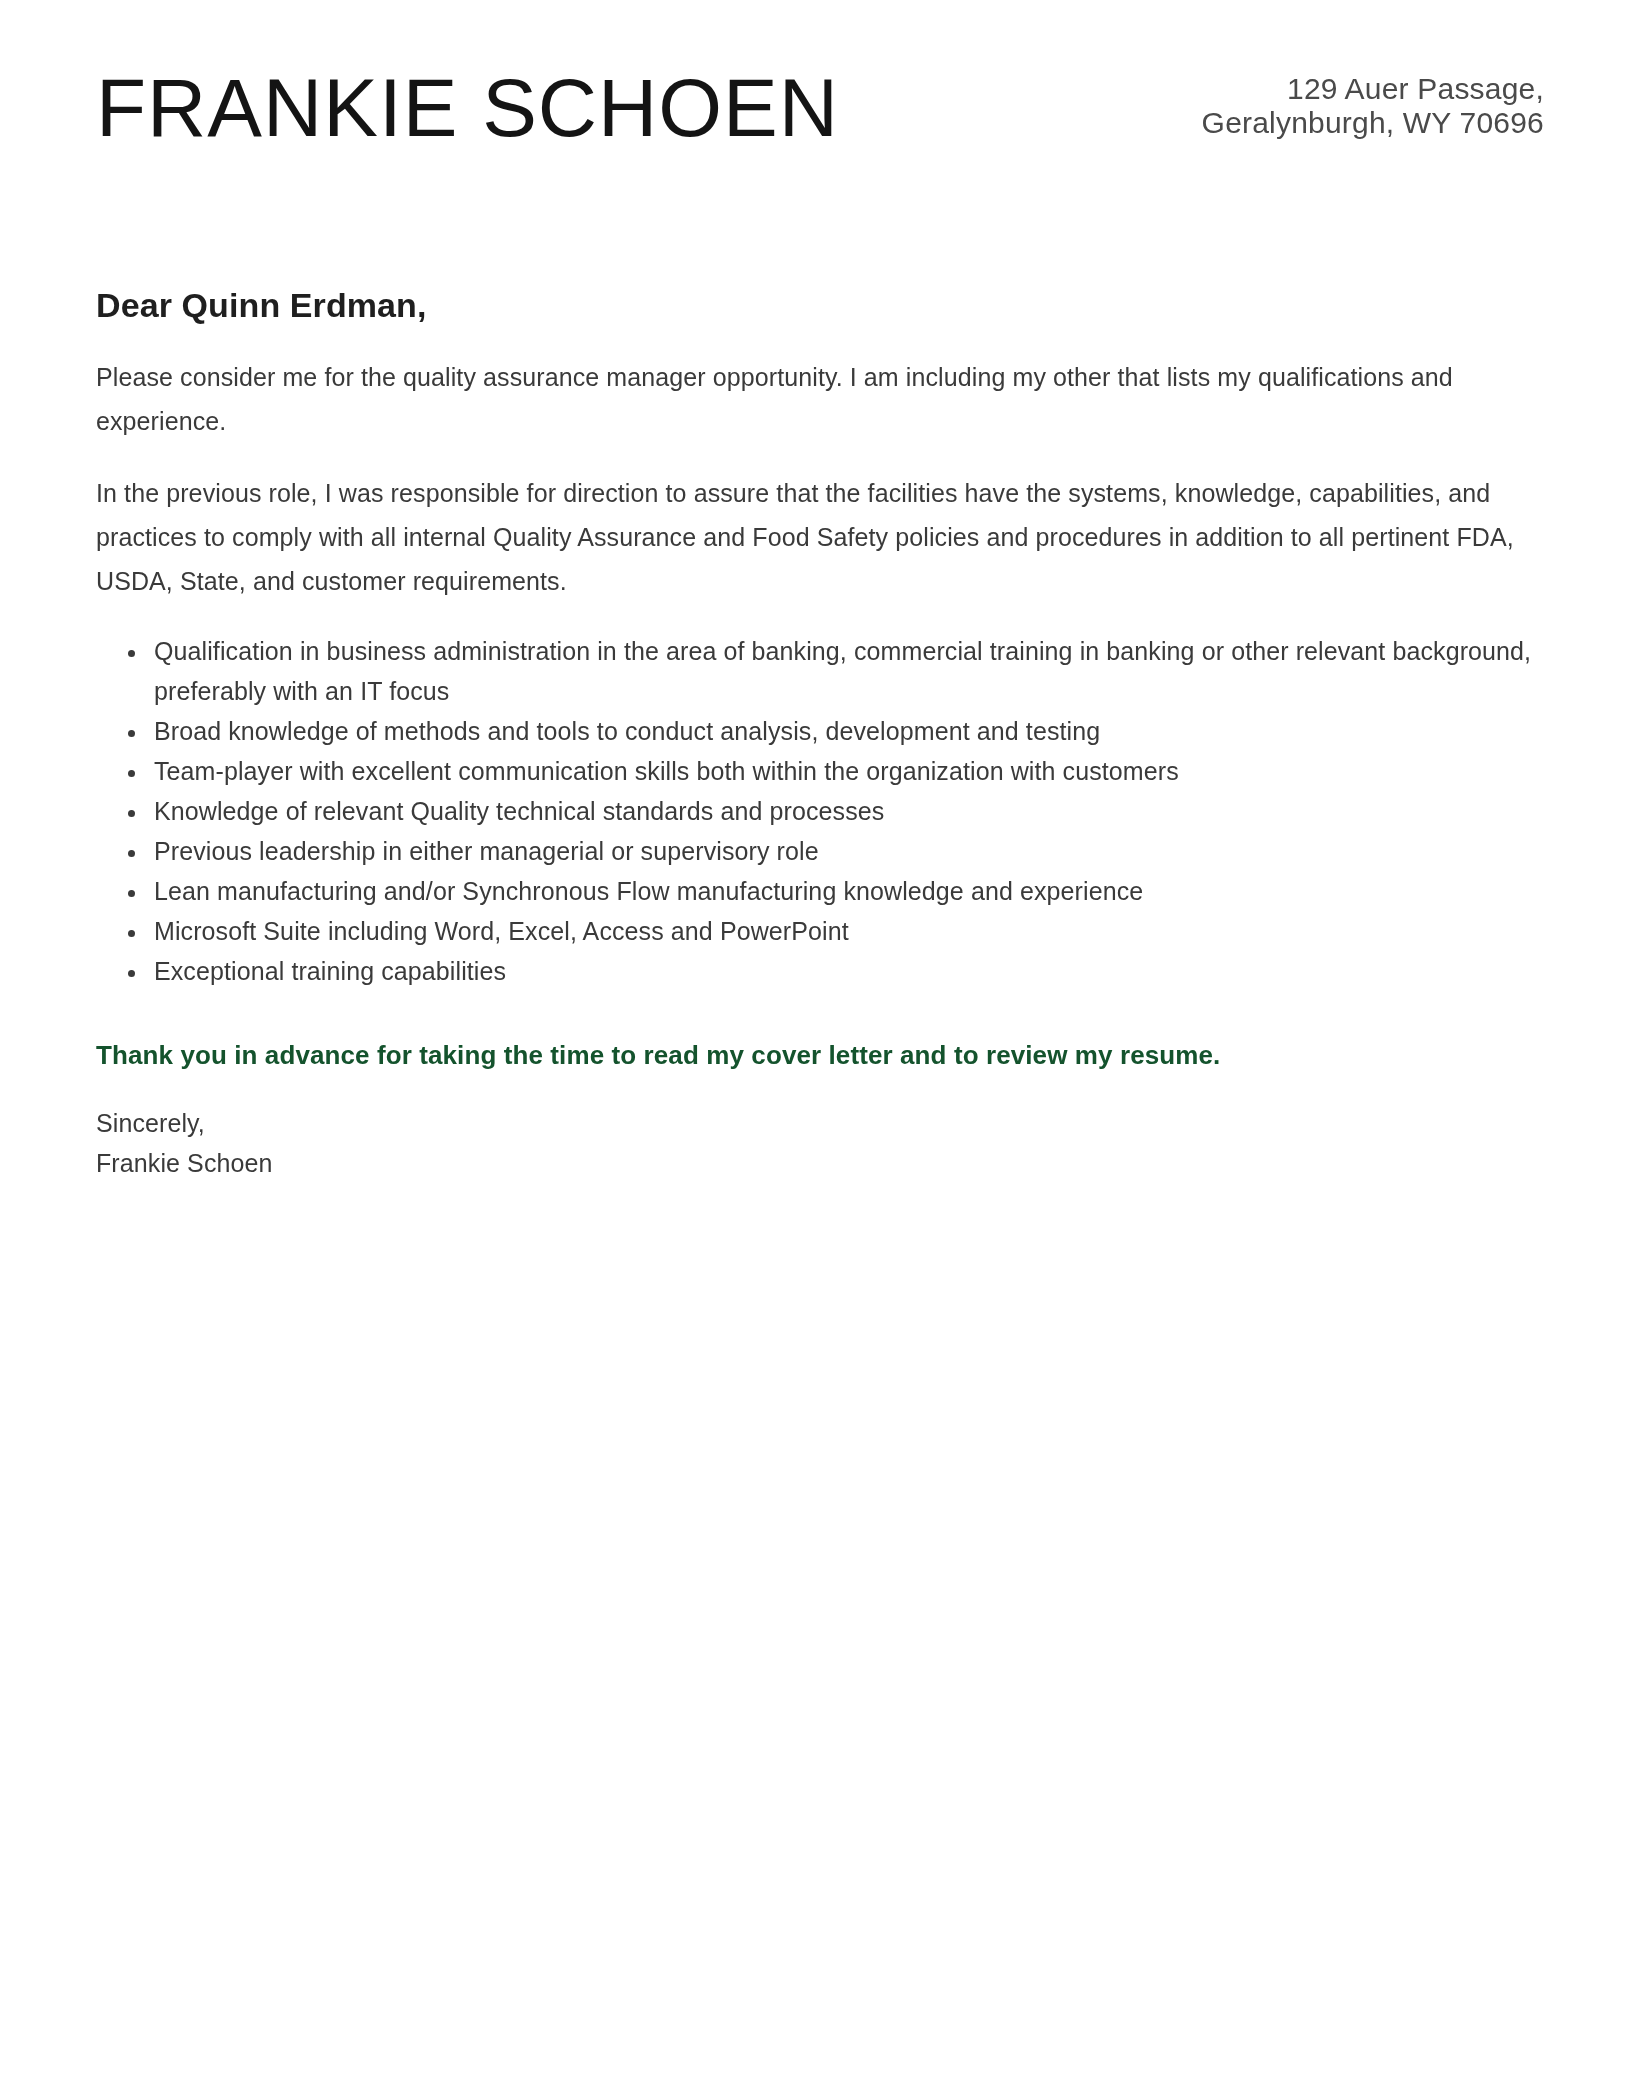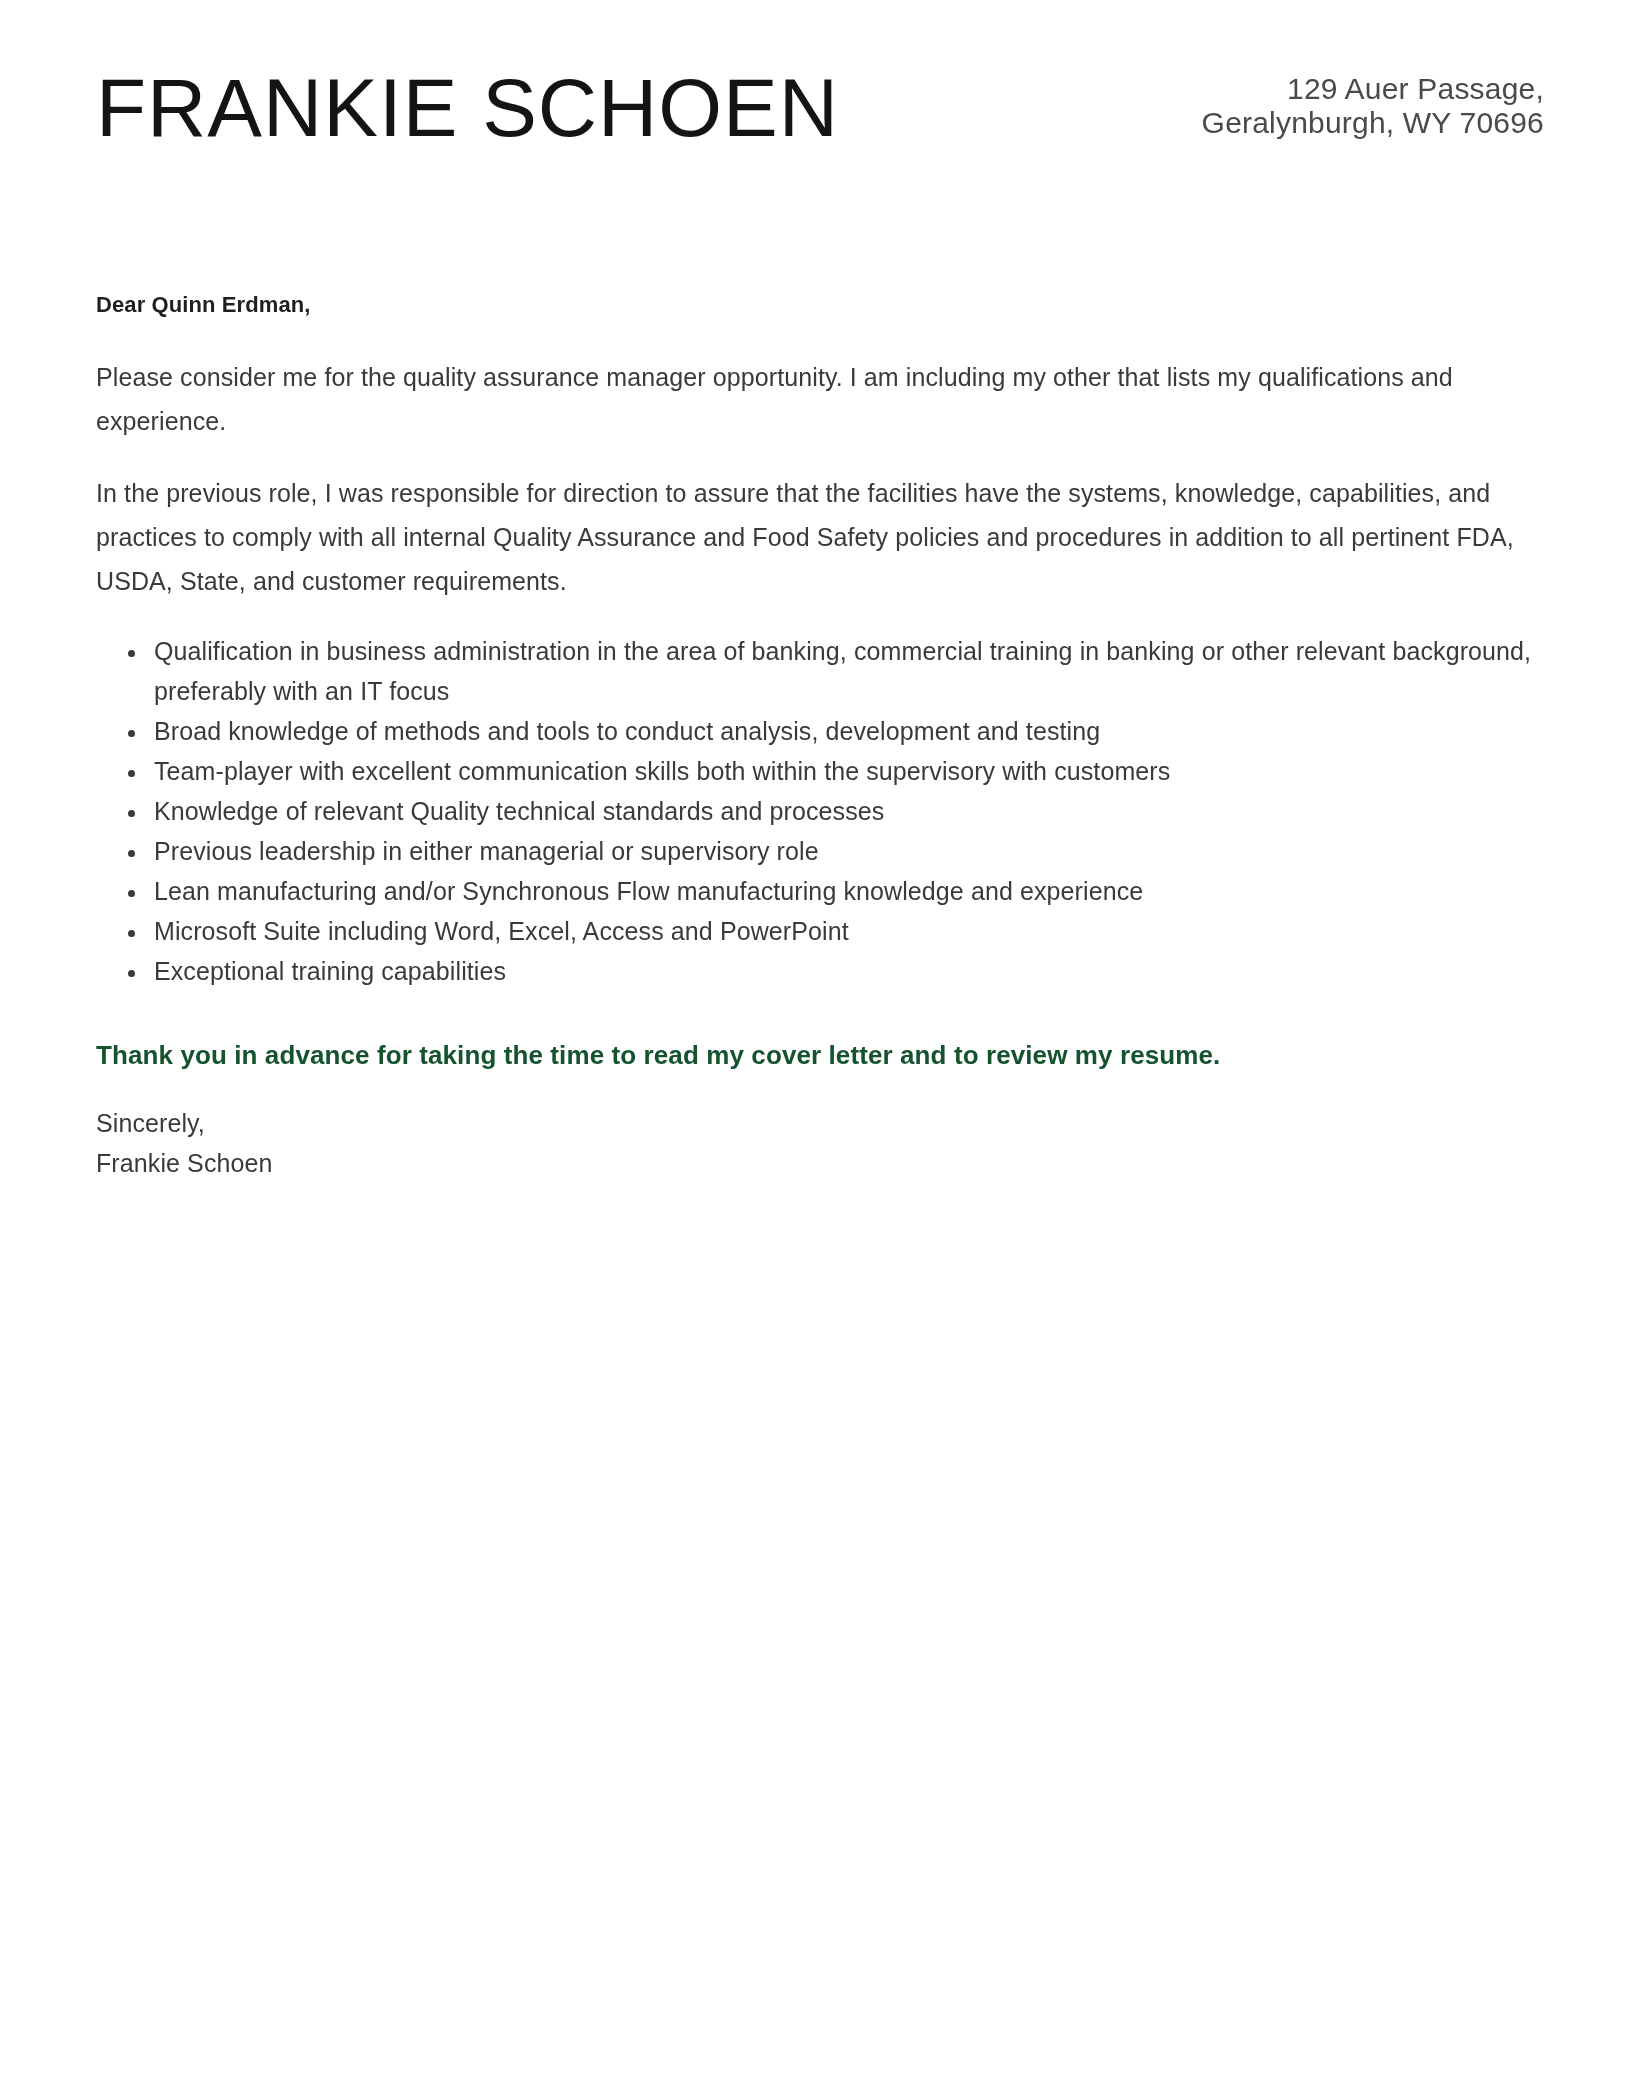--- a/index.html
+++ b/index.html
@@ -43,21 +43,21 @@
     margin-top: 130px;
     font-size: 25px;
     line-height: 44px;
     color: #3a3a3a;
     letter-spacing: 0.1px;
     max-width: 1452px;
   }
 
   .greeting {
     font-weight: bold;
-    font-size: 22px;
+    font-size: 34px;
     color: #1f1f1f;
     margin-bottom: 28px;
   }
 
   .para { margin-bottom: 28px; }
   .para:last-of-type { margin-bottom: 0; }
 
   .qualifications-list {
     margin: 19px 0 0 0;
     padding-left: 52px;
@@ -103,21 +103,21 @@
     <p class="greeting">Dear Quinn Erdman,</p>
 
     <p class="para">Please consider me for the quality assurance manager opportunity. I am including my other that lists my qualifications and experience.</p>
 
     <p class="para">In the previous role, I was responsible for direction to assure that the facilities have the systems, knowledge, capabilities, and practices to comply with all internal Quality Assurance and Food Safety policies and procedures in addition to all pertinent FDA, USDA, State, and customer requirements.</p>
 
 
     <ul class="qualifications-list">
       <li>Qualification in business administration in the area of banking, commercial training in banking or other relevant background, preferably with an IT focus</li>
       <li>Broad knowledge of methods and tools to conduct analysis, development and testing</li>
-      <li>Team-player with excellent communication skills both within the supervisory with customers</li>
+      <li>Team-player with excellent communication skills both within the organization with customers</li>
       <li>Knowledge of relevant Quality technical standards and processes</li>
       <li>Previous leadership in either managerial or supervisory role</li>
       <li>Lean manufacturing and/or Synchronous Flow manufacturing knowledge and experience</li>
       <li>Microsoft Suite including Word, Excel, Access and PowerPoint</li>
       <li>Exceptional training capabilities</li>
     </ul>
 
     <p class="closing-thanks">Thank you in advance for taking the time to read my cover letter and to review my resume.</p>
 
     <div class="signoff-block">

